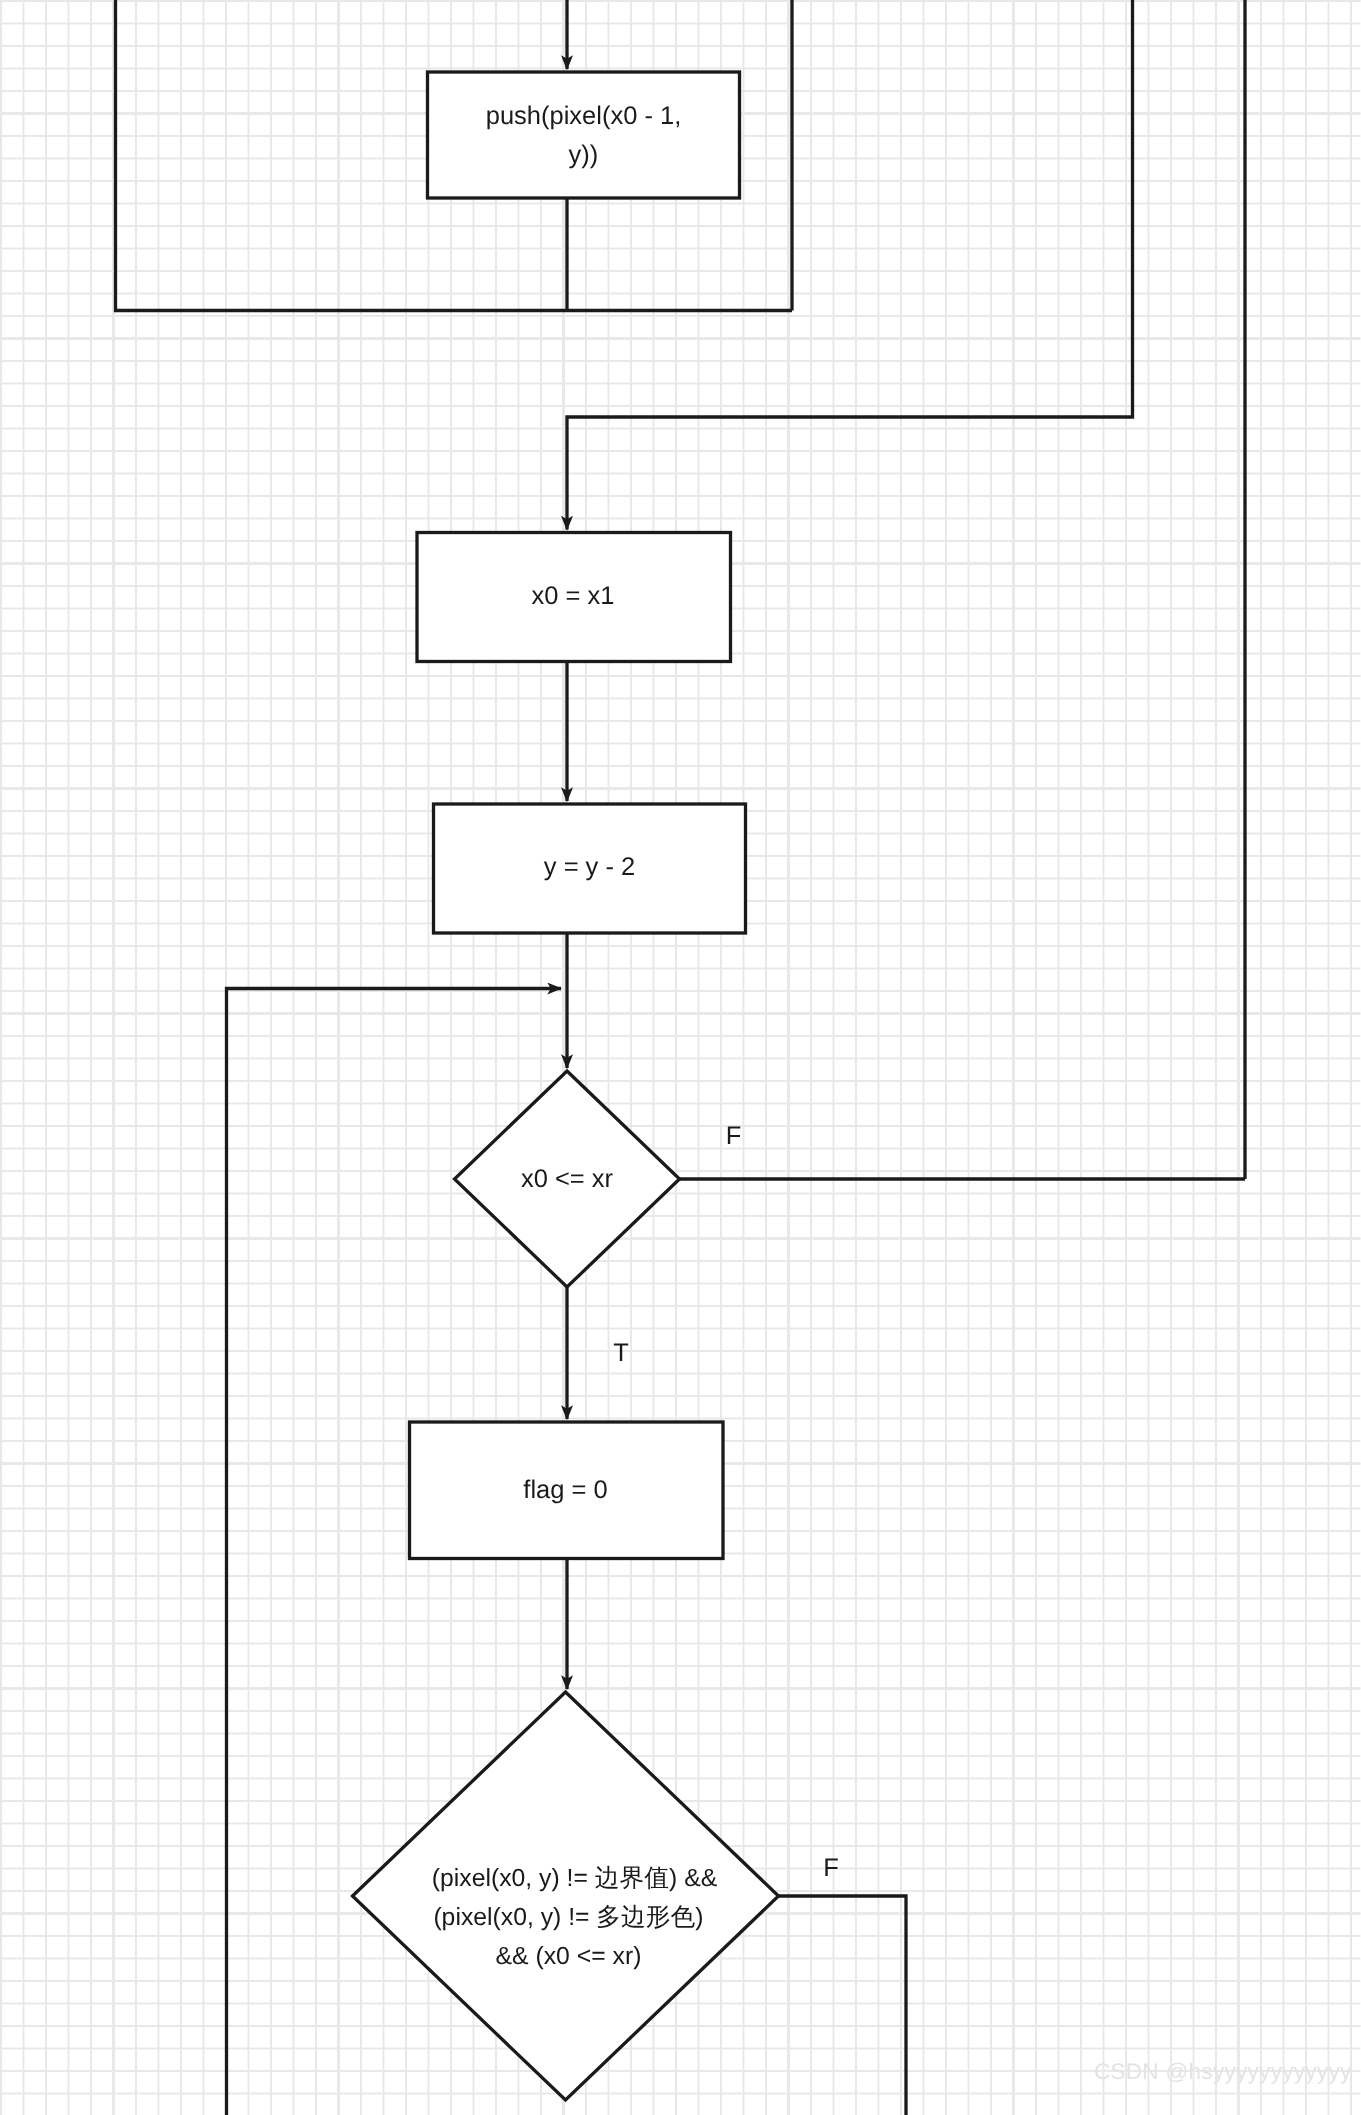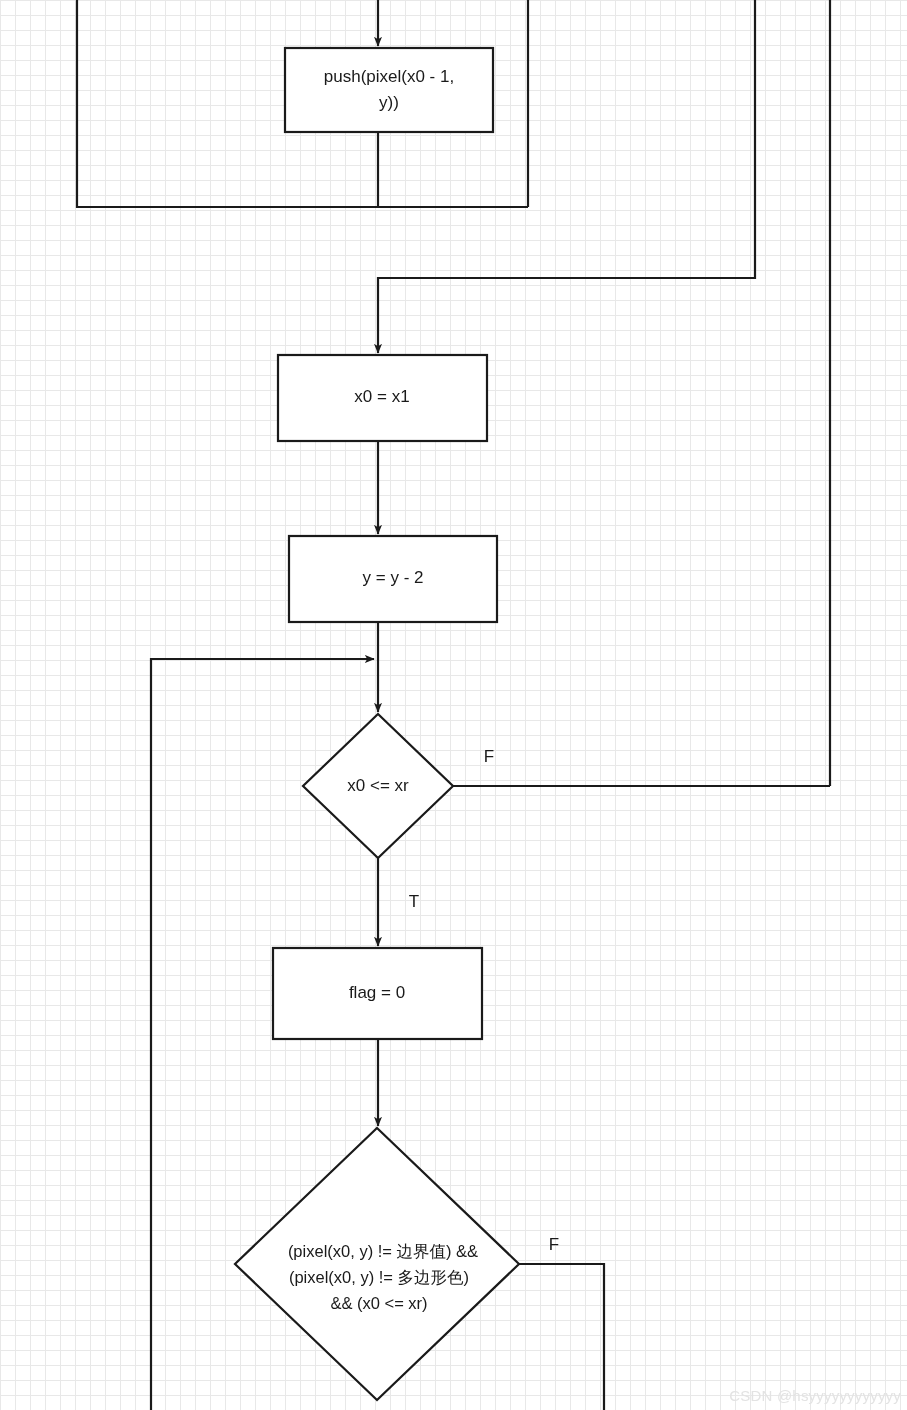--- a/index.html
+++ b/index.html
@@ -60,21 +60,21 @@
   .edge-label {
     font-family: "Liberation Sans", "DejaVu Sans", sans-serif;
     font-size: 17px;
     fill: #1a1a1a;
     text-anchor: middle;
     dominant-baseline: middle;
   }
   .watermark {
     position: absolute;
     right: 6px;
-    bottom: 6px;
+    bottom: 20px;
     font-family: "Liberation Sans", "DejaVu Sans", sans-serif;
     font-size: 15px;
     color: #e3e3e3;
     white-space: nowrap;
     letter-spacing: 0.2px;
     user-select: none;
   }
 </style>
 </head>
 <body>

